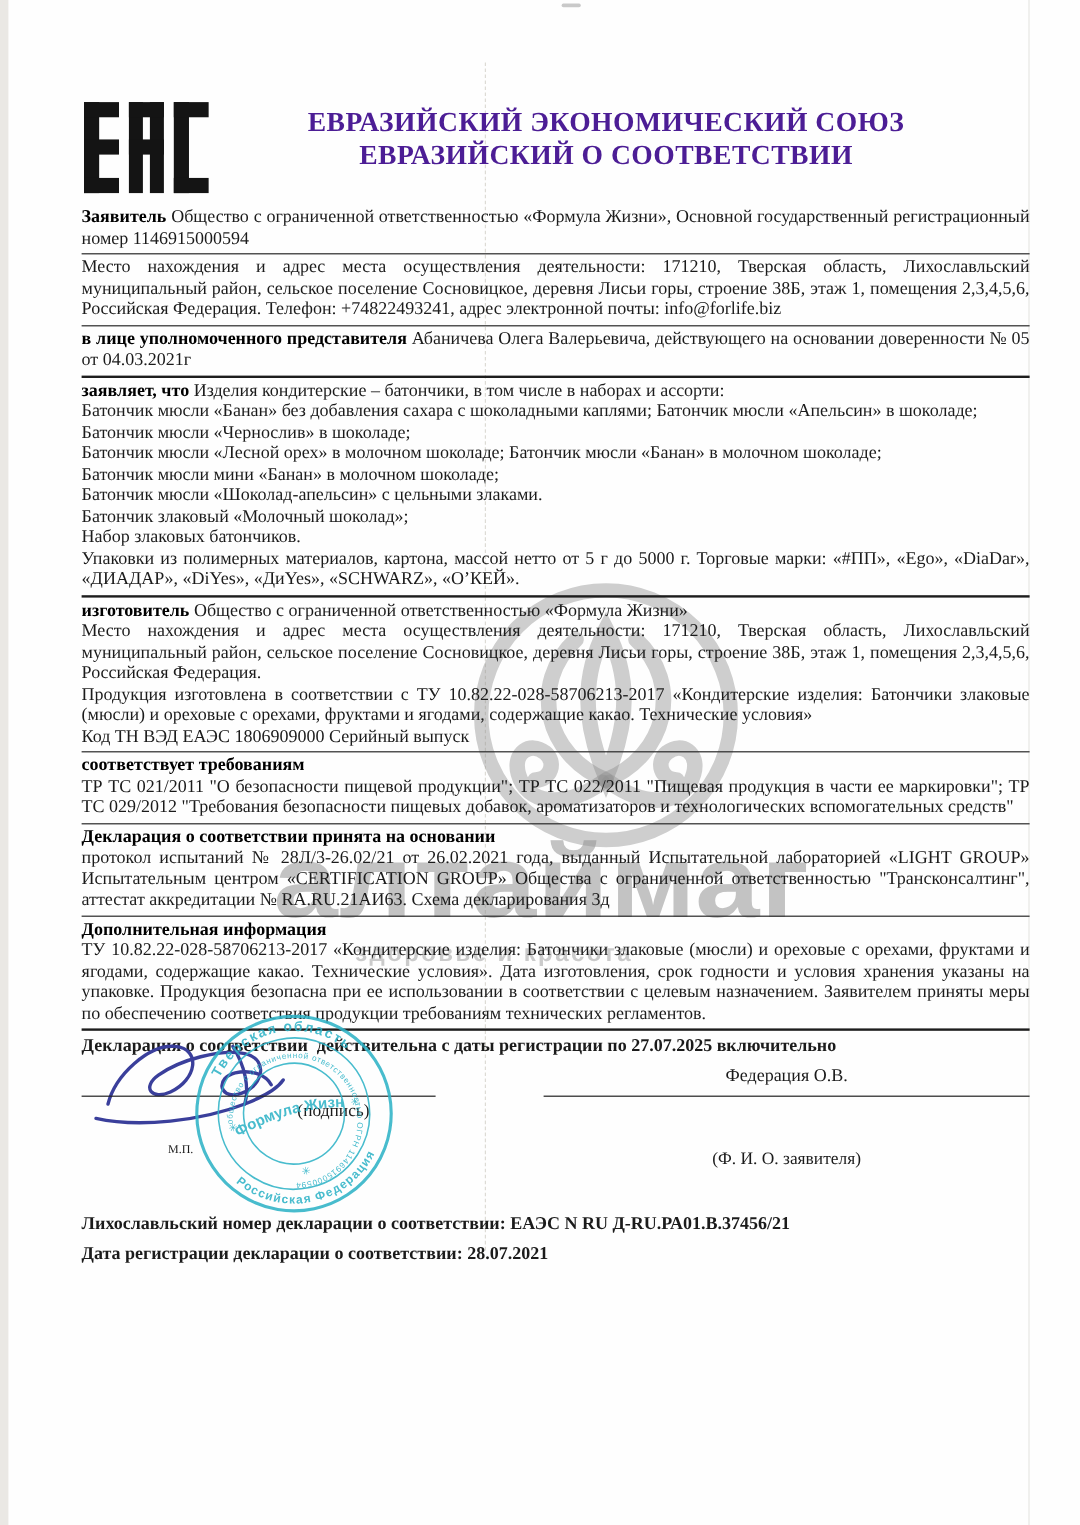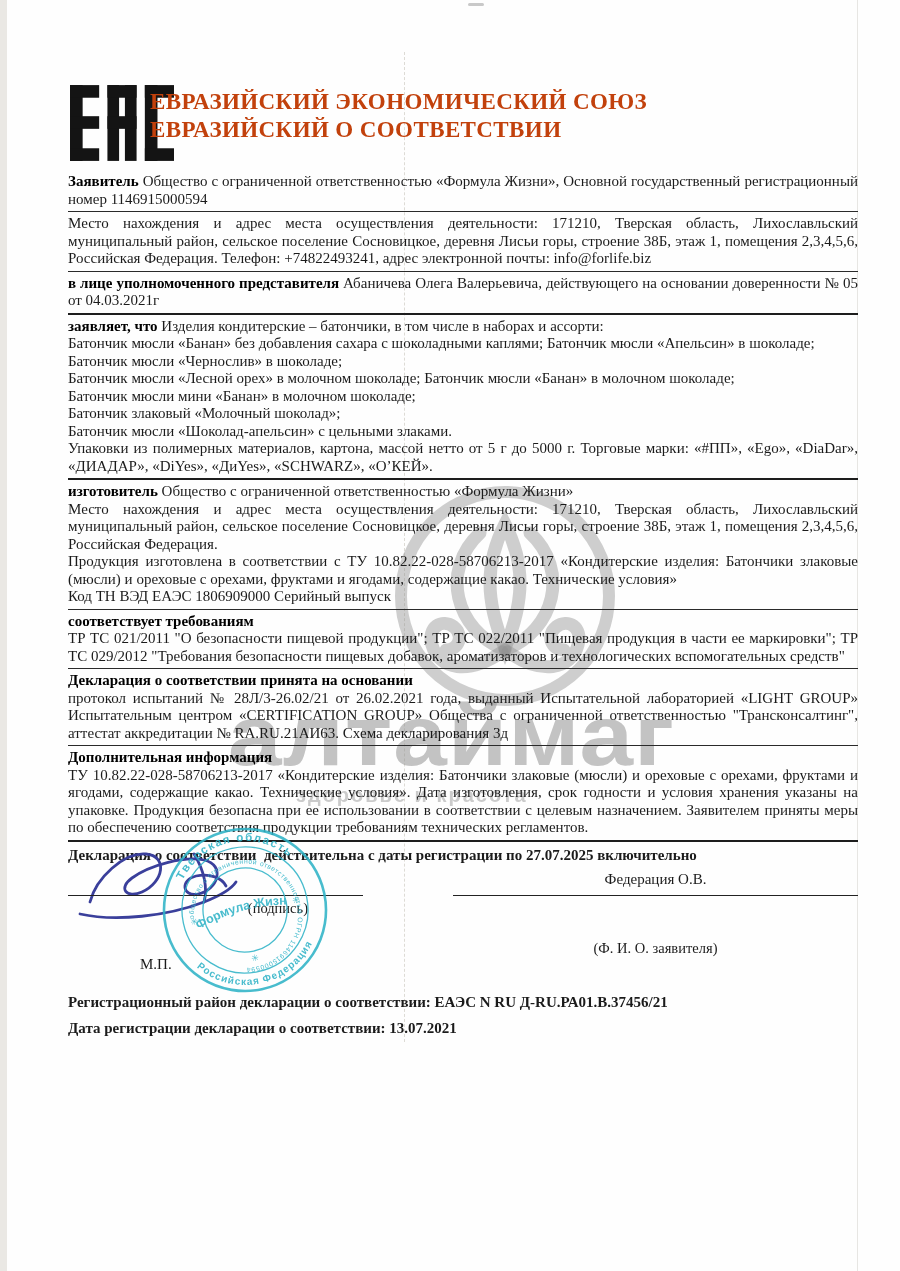--- a/index.html
+++ b/index.html
@@ -13,39 +13,39 @@
   
   .wm{position:absolute;pointer-events:none;}
   .wm-brand{left:228px;top:686px;font-family:"Liberation Sans","DejaVu Sans",sans-serif;
             font-weight:bold;font-size:86px;letter-spacing:1px;color:rgba(145,145,145,.55);
             transform:scaleX(1.12);transform-origin:left top;white-space:nowrap;}
   .wm-tagline{left:296px;top:784px;font-family:"Liberation Sans","DejaVu Sans",sans-serif;
               font-weight:bold;font-size:20px;letter-spacing:2px;color:rgba(168,168,168,.6);white-space:nowrap;}
 
   
   .eac{position:absolute;left:70px;top:84px;}
-  .titles{position:absolute;left:150px;top:88px;width:710px;text-align:left;
-          font-weight:bold;font-size:23px;line-height:28px;color:#c2410c;letter-spacing:.4px;}
+  .titles{position:absolute;left:150px;top:88px;width:710px;text-align:center;
+          font-weight:bold;font-size:23px;line-height:28px;color:#4c1d95;letter-spacing:.4px;}
 
   
   .content{position:absolute;left:68px;top:170px;width:790px;font-size:15px;line-height:17.5px;}
   .sec{border-top:1.6px solid #2a2a2a;padding:3px 0;}
   .sec.first{border-top:none;}
   .sec.thick{border-top:2.6px solid #1d1d1d;}
   .sec p{margin:0;}
   .just{text-align:justify;}
   b,.lbl{font-weight:bold;color:#000;}
   .validity{font-weight:bold;white-space:pre-wrap;padding:5px 0 4px 0;}
 
   
   .sigarea{position:relative;height:118px;}
   .sig-line-left{position:absolute;left:0;top:27px;width:295px;border-bottom:1.6px solid #222;}
   .sig-line-right{position:absolute;left:385px;top:27px;width:405px;border-bottom:1.6px solid #222;}
   .sig-caption{position:absolute;left:40px;top:32px;width:200px;text-align:right;font-size:14.5px;}
-  .mp{position:absolute;left:72px;top:64px;font-size:15px;margin-top:24px;}
+  .mp{position:absolute;left:72px;top:64px;font-size:10px;}
   .fio-name{position:absolute;left:385px;top:3px;width:405px;text-align:center;font-size:15px;}
   .fio-caption{position:absolute;left:385px;top:32px;width:405px;text-align:center;font-size:14.5px;margin-top:40px;}
   .sig-svg{position:absolute;left:8px;top:-28px;}
   .stamp-svg{position:absolute;left:77px;top:-58px;opacity:.88;}
 
   
   .reg{padding-top:8px;font-weight:bold;font-size:15px;}
   .reg p{margin:0 0 8px 0;}
 
   .stamp-text{font-family:"Liberation Sans","DejaVu Sans",sans-serif;}
@@ -109,22 +109,23 @@
       <span>Абаничева Олега Валерьевича, действующего на основании доверенности № 05 от 04.03.2021г</span></p>
     </div>
 
     <div class="sec thick">
       <p><span class="lbl">заявляет, что</span>
       <span>Изделия кондитерские – батончики, в том числе в наборах и ассорти:</span></p>
       <p>Батончик мюсли «Банан» без добавления сахара с шоколадными каплями; Батончик мюсли «Апельсин» в шоколаде;</p>
       <p>Батончик мюсли «Чернослив» в шоколаде;</p>
       <p>Батончик мюсли «Лесной орех» в молочном шоколаде; Батончик мюсли «Банан» в молочном шоколаде;</p>
       <p>Батончик мюсли мини «Банан» в молочном шоколаде;</p>
+      <p>Батончик мюсли «Шоколад-апельсин» с цельными злаками.</p>
       <p>Батончик злаковый «Молочный шоколад»;</p>
-      <p>Батончик мюсли «Шоколад-апельсин» с цельными злаками.</p>
+      <p>Набор злаковых батончиков.</p>
       <p class="just">Упаковки из полимерных материалов, картона, массой нетто от 5 г до 5000 г. Торговые марки: «#ПП», «Ego», «DiaDar», «ДИАДАР», «DiYes», «ДиYes», «SCHWARZ», «О’КЕЙ».</p>
     </div>
 
     <div class="sec thick">
       <p><span class="lbl">изготовитель</span>
       <span>Общество с ограниченной ответственностью «Формула Жизни»</span></p>
       <p class="just">Место нахождения и адрес места осуществления деятельности: 171210, Тверская область, Лихославльский муниципальный район, сельское поселение Сосновицкое, деревня Лисьи горы, строение 38Б, этаж 1, помещения 2,3,4,5,6, Российская Федерация.</p>
       <p class="just">Продукция изготовлена в соответствии с ТУ 10.82.22-028-58706213-2017 «Кондитерские изделия: Батончики злаковые (мюсли) и ореховые с орехами, фруктами и ягодами, содержащие какао. Технические условия»</p>
       <p>Код ТН ВЭД ЕАЭС  1806909000 Серийный выпуск</p>
     </div>
@@ -187,20 +188,20 @@
             <textPath href="#arcCenter" startOffset="50%">“Формула Жизни”</textPath>
           </text>
           <text x="48" y="104" font-size="9" fill="#2fb3c7" stroke="none" text-anchor="middle">✳</text>
           <text x="152" y="104" font-size="9" fill="#2fb3c7" stroke="none" text-anchor="middle">✳</text>
           <text x="100" y="152" font-size="9" fill="#2fb3c7" stroke="none" text-anchor="middle">✳</text>
         </g>
       </svg>
     </div>
 
     <div class="reg">
-      <p><span>Регистрационный район декларации о соответствии:</span>
+      <p><span>Лихославльский номер декларации о соответствии:</span>
       <span>ЕАЭС N RU Д-RU.РА01.В.37456/21</span></p>
       <p><span>Дата регистрации декларации о соответствии:</span>
-      <span>13.07.2021</span></p>
+      <span>28.07.2021</span></p>
     </div>
 
   </div>
 </div>
 
 </body></html>

